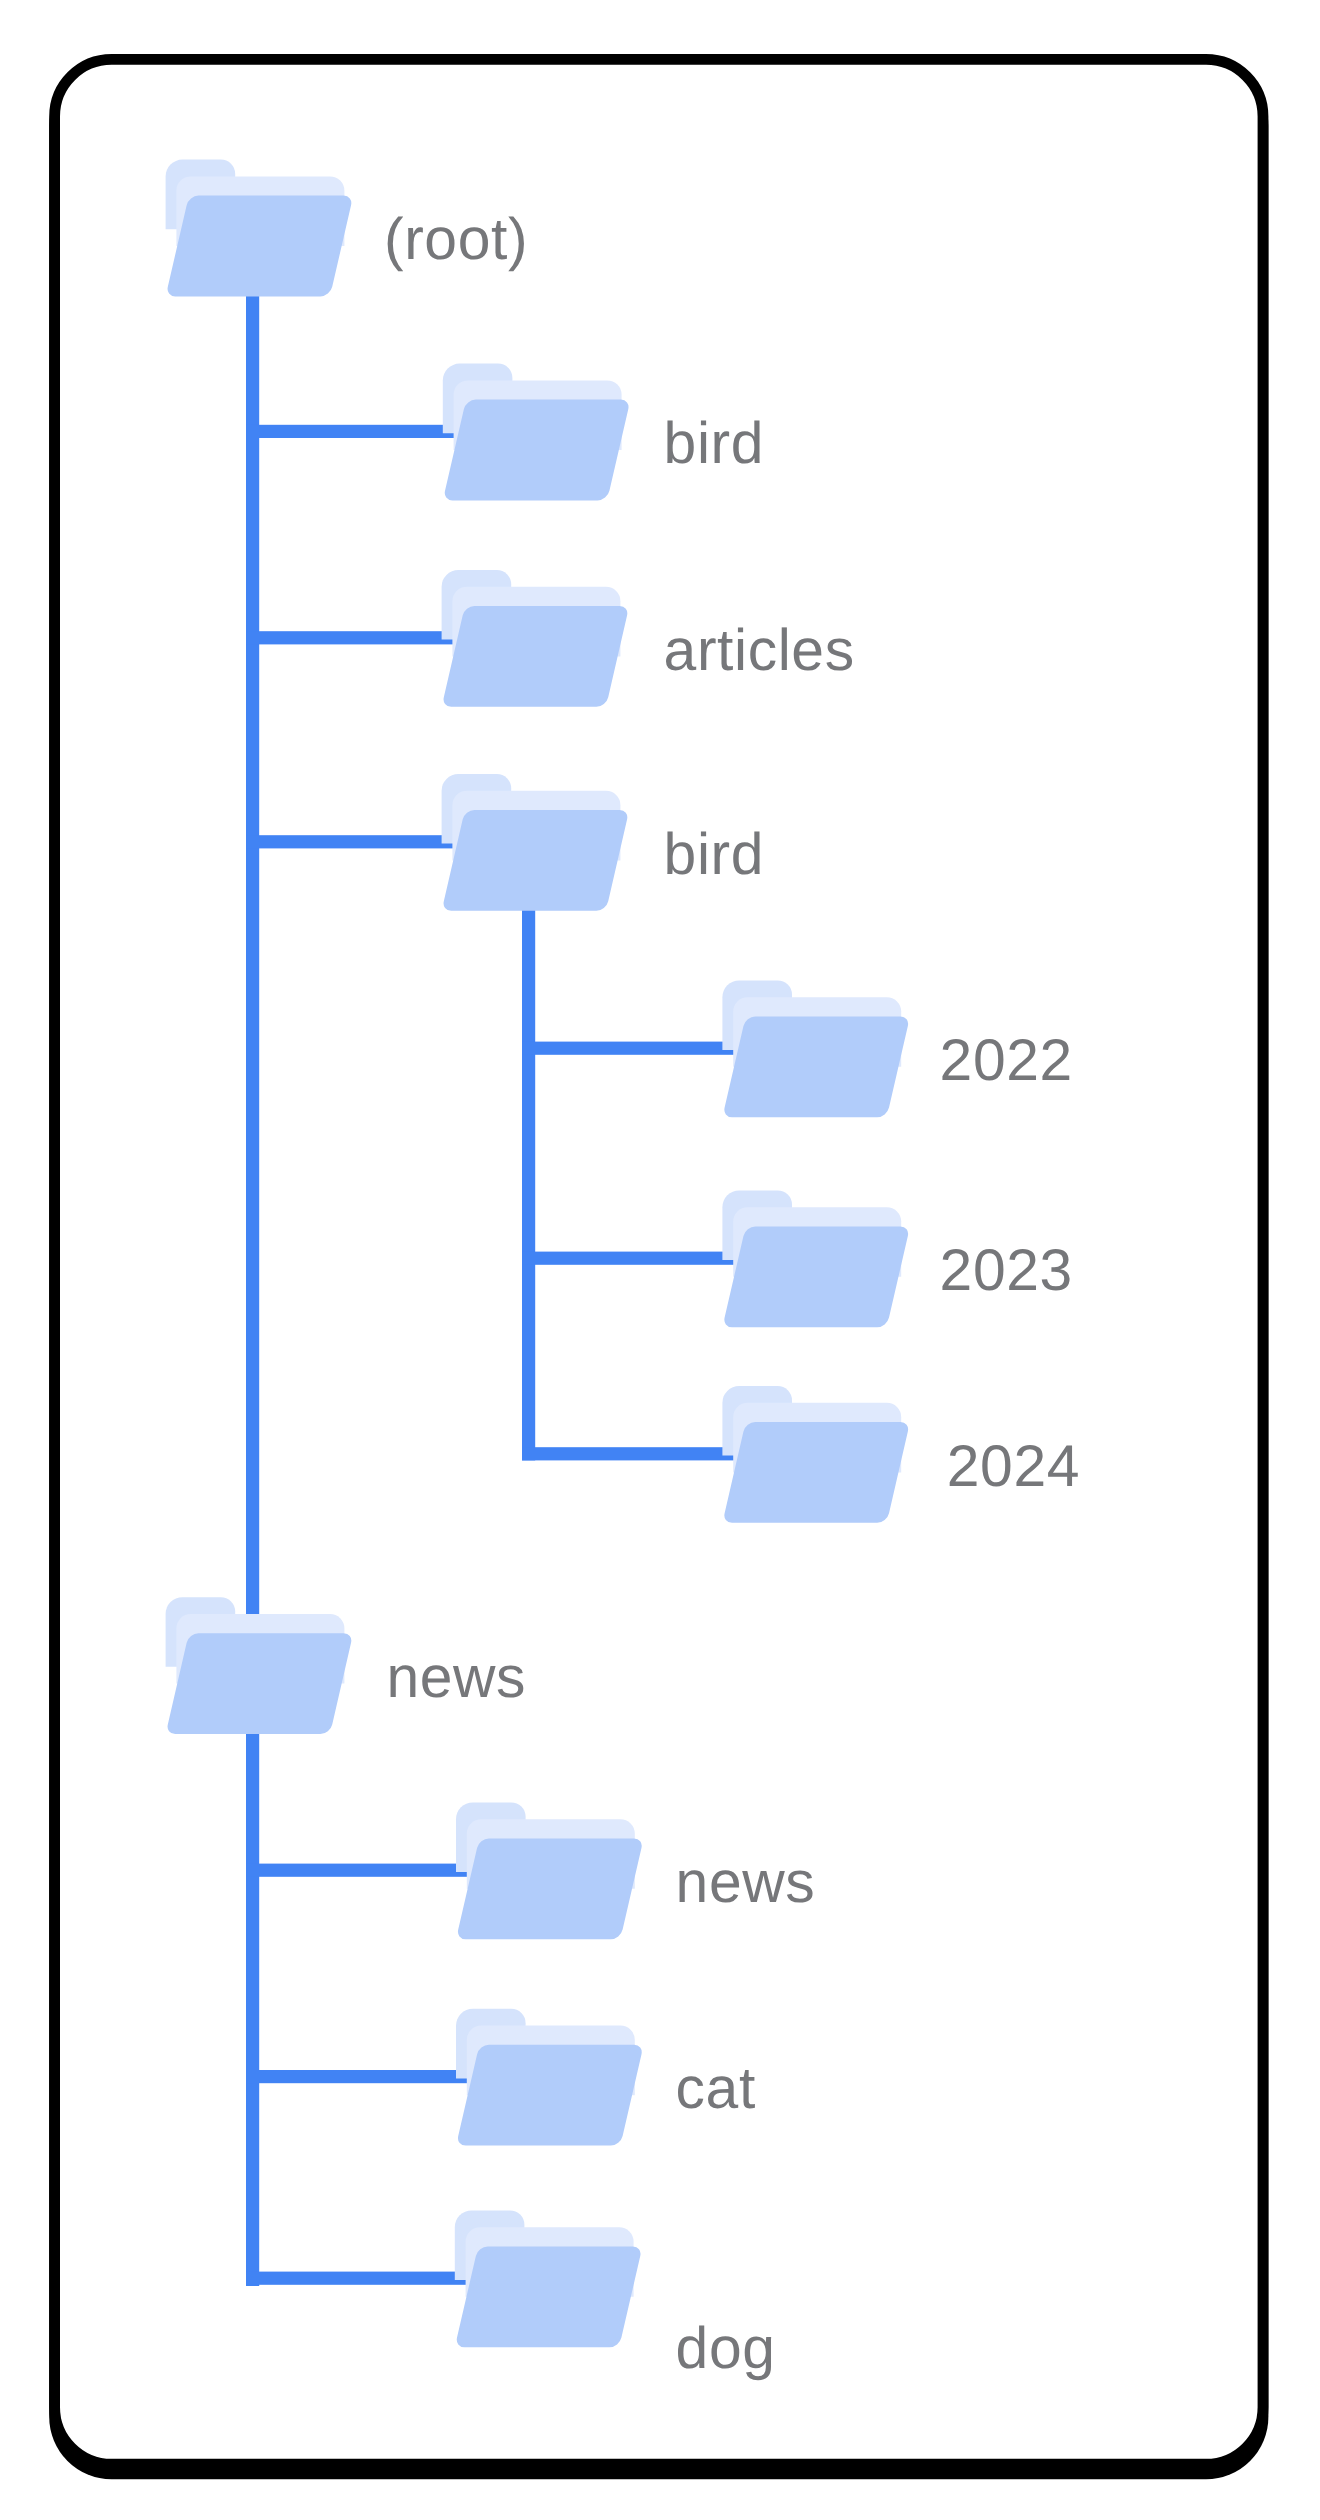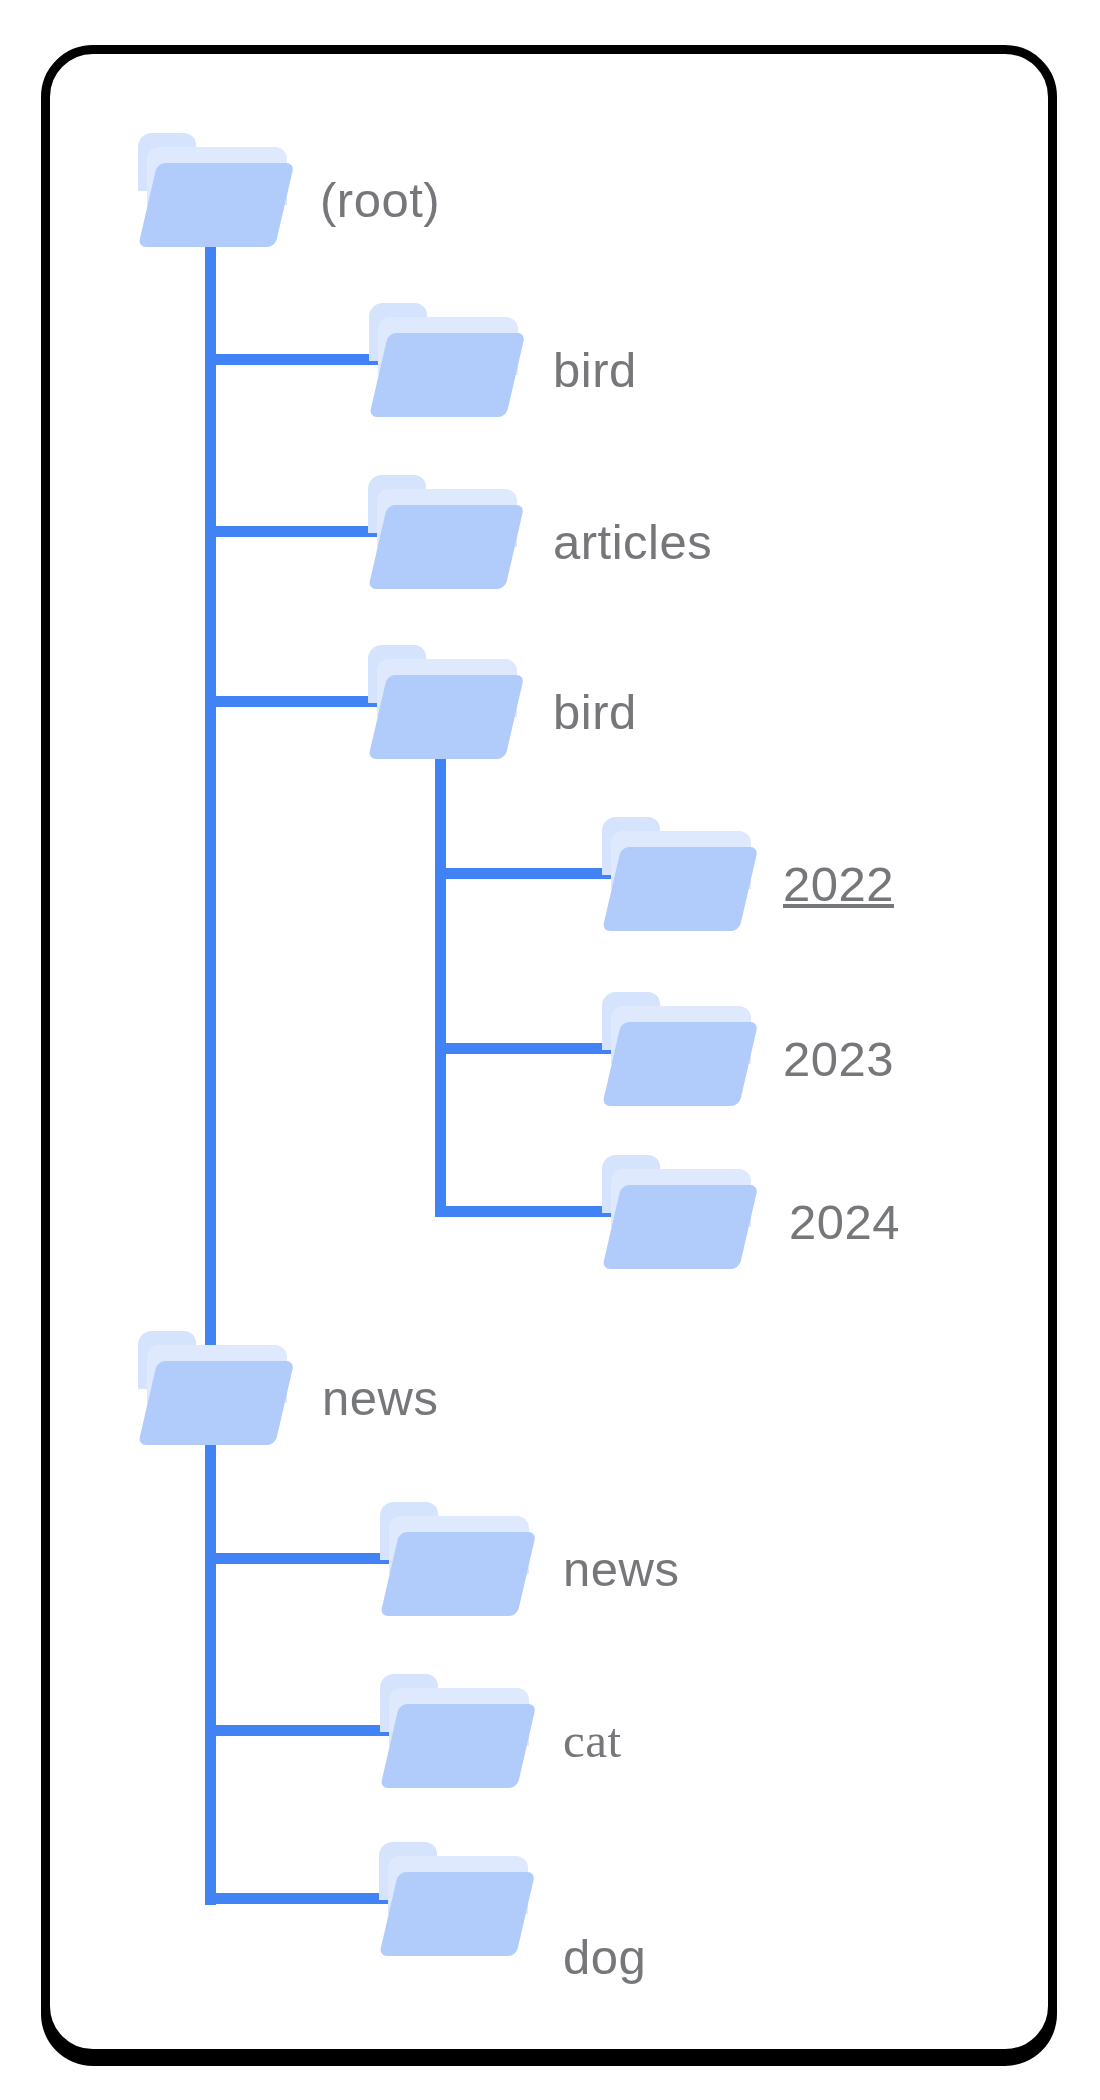--- a/index.html
+++ b/index.html
@@ -130,19 +130,19 @@
 <div class="folder" style="left:379px; top:1842px;">
     <div class="f-tab"></div>
     <div class="f-sheet"></div>
     <div class="f-front"></div>
   </div>
 
 <div class="label" style="left:320px; top:170px;">(root)</div>
 <div class="label" style="left:553px; top:340px;">bird</div>
 <div class="label" style="left:553px; top:512px;">articles</div>
 <div class="label" style="left:553px; top:682px;">bird</div>
-<div class="label" style="left:783px; top:854px;text-decoration:underline;">2022</div>
+<div class="label" style="left:783px; top:854px;">2022</div>
 <div class="label" style="left:783px; top:1029px;">2023</div>
 <div class="label" style="left:789px; top:1192px;">2024</div>
 <div class="label" style="left:322px; top:1368px;">news</div>
 <div class="label" style="left:563px; top:1539px;">news</div>
-<div class="label" style="left:563px; top:1711px;font-family:Liberation Serif, serif;">cat</div>
+<div class="label" style="left:563px; top:1711px;">cat</div>
 <div class="label" style="left:563px; top:1879px;margin-top:48px;">dog</div>
 
 </body></html>

